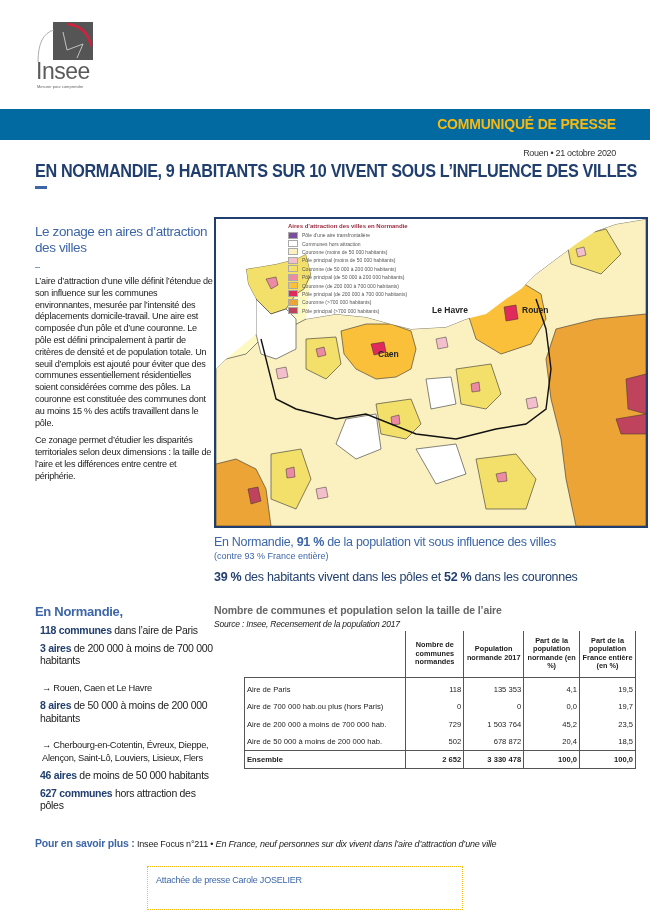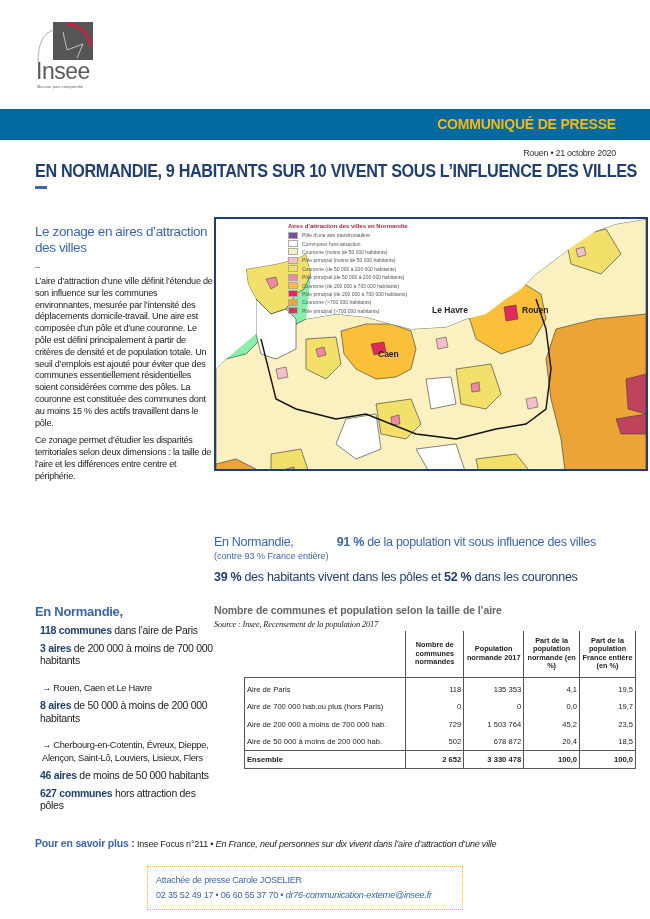--- a/index.html
+++ b/index.html
@@ -10,39 +10,39 @@
   .logo-tag { position: absolute; left: 1px; top: 64px; font-size: 4px; color: #666; white-space: nowrap; }
   .banner { position: absolute; left: 0; top: 109px; width: 650px; height: 31px; background: #0369a1; }
   .banner-text { position: absolute; right: 34px; top: 7px; color: #f5b90f; font-weight: bold; font-size: 14px; letter-spacing: -0.2px; }
   .dateline { position: absolute; right: 34px; top: 148px; font-size: 9px; color: #333; letter-spacing: -0.3px; }
   .headline { position: absolute; left: 35px; top: 161px; font-size: 18px; font-weight: bold; color: #213f6e; letter-spacing: -0.4px; transform: scaleX(0.9); transform-origin: left; white-space: nowrap; }
   .headline-dash { position: absolute; left: 35px; top: 186px; width: 12px; height: 3px; background: #3d66a8; }
   .side-title { position: absolute; left: 35px; top: 224px; width: 180px; font-size: 13.5px; color: #3d66a8; line-height: 16px; letter-spacing: -0.4px; }
   .side-dash { position: absolute; left: 35px; top: 262px; font-size: 9px; color: #3d66a8; }
   .side-body { position: absolute; left: 35px; top: 276px; width: 178px; font-size: 9.1px; line-height: 11.8px; color: #222; letter-spacing: -0.25px; }
   .side-body p { margin-bottom: 6px; }
-  .map { position: absolute; left: 214px; top: 217px; width: 434px; height: 254px; border: 2px solid #213f6e; background: #86efac; overflow: hidden; }
+  .map { position: absolute; left: 214px; top: 217px; width: 434px; height: 311px; border: 2px solid #213f6e; background: #fef9c3; overflow: hidden; }
   .map svg { position: absolute; left: 0; top: 0; }
   .legend { position: absolute; left: 72px; top: 4px; font-size: 5px; color: #555; }
   .legend-title { font-size: 6px; font-weight: bold; color: #9b2a3e; margin-bottom: 2px; }
   .legend-row { display: flex; align-items: center; height: 8.4px; }
   .legend-swatch { width: 10px; height: 7px; margin-right: 4px; border: 0.5px solid #aaa; }
   .map-label { position: absolute; font-size: 8.5px; font-weight: bold; color: #222; }
   .kpi1 { position: absolute; left: 214px; top: 535px; font-size: 12.5px; color: #3d66a8; letter-spacing: -0.3px; white-space: nowrap; }
-  .kpi1 b { font-weight: bold; margin-left: 40px; }
+  .kpi1 b { font-weight: bold; }
   .kpi1-sub { position: absolute; left: 214px; top: 551px; font-size: 9px; color: #3d66a8; }
   .kpi2 { position: absolute; left: 214px; top: 570px; font-size: 12.5px; color: #213f6e; letter-spacing: -0.3px; white-space: nowrap; text-align: center; }
   .kpi2 b { font-weight: bold; }
   .fig-title { position: absolute; left: 35px; top: 604px; font-size: 13px; font-weight: bold; color: #3d66a8; letter-spacing: -0.3px; }
   .facts { position: absolute; left: 40px; top: 624px; width: 180px; font-size: 10.5px; line-height: 12.5px; color: #222; letter-spacing: -0.3px; }
   .fact { margin-bottom: 5px; }
   .fact b { color: #213f6e; font-weight: bold; }
   .fact .sub { font-size: 9.3px; padding-left: 2px; margin-top: 15px; }
   .tbl-title { position: absolute; left: 214px; top: 604px; font-size: 10.5px; font-weight: bold; color: #666; letter-spacing: -0.1px; }
-  .tbl-source { position: absolute; left: 214px; top: 619px; font-size: 8.5px; font-style: italic; color: #222; letter-spacing: -0.2px; font-family: Liberation Serif, serif; }
+  .tbl-source { position: absolute; left: 214px; top: 619px; font-size: 8.5px; font-style: italic; color: #222; letter-spacing: -0.2px; }
   table { position: absolute; left: 213px; top: 631px; width: 392px; border-collapse: collapse; font-size: 7.6px; color: #222; margin-left: 31px; }
   th { font-weight: bold; text-align: center; font-size: 7.3px; line-height: 8.5px; height: 46px; vertical-align: middle; border-left: 1px solid #555; border-right: 1px solid #555; padding: 0 2px; }
   th.first { border-left: none; }
   td { height: 17.5px; padding: 0 2px; border-left: 1px solid #555; border-right: 1px solid #555; text-align: right; }
   td.label { text-align: left; }
   tr.first-row td { border-top: 1px solid #555; padding-top: 4px; height: 21px; }
   tr.bold td { font-weight: bold; }
   tr.total td { border-top: 1px solid #555; border-bottom: 1px solid #555; font-weight: bold; }
   .more { position: absolute; left: 35px; top: 837px; font-size: 9px; color: #222; white-space: nowrap; letter-spacing: -0.2px; }
   .more b { color: #3d66a8; font-size: 10.5px; }
@@ -246,14 +246,13 @@
         <td>100,0</td>
       </tr>
     </tbody>
 </table>
 
 <div class="more">
   <b>Pour en savoir plus :</b><span> Insee Focus n°211 • </span><i>En France, neuf personnes sur dix vivent dans l’aire d’attraction d’une ville</i>
 </div>
 <div class="contact">
   <div>Attachée de presse Carole JOSELIER</div>
-  <div><span>02 35 52 49 17 • 06 60 55 37 70 • </span><i>dr76-communication-externe@insee.fr</i></div>
 </div>
 
 </body></html>

